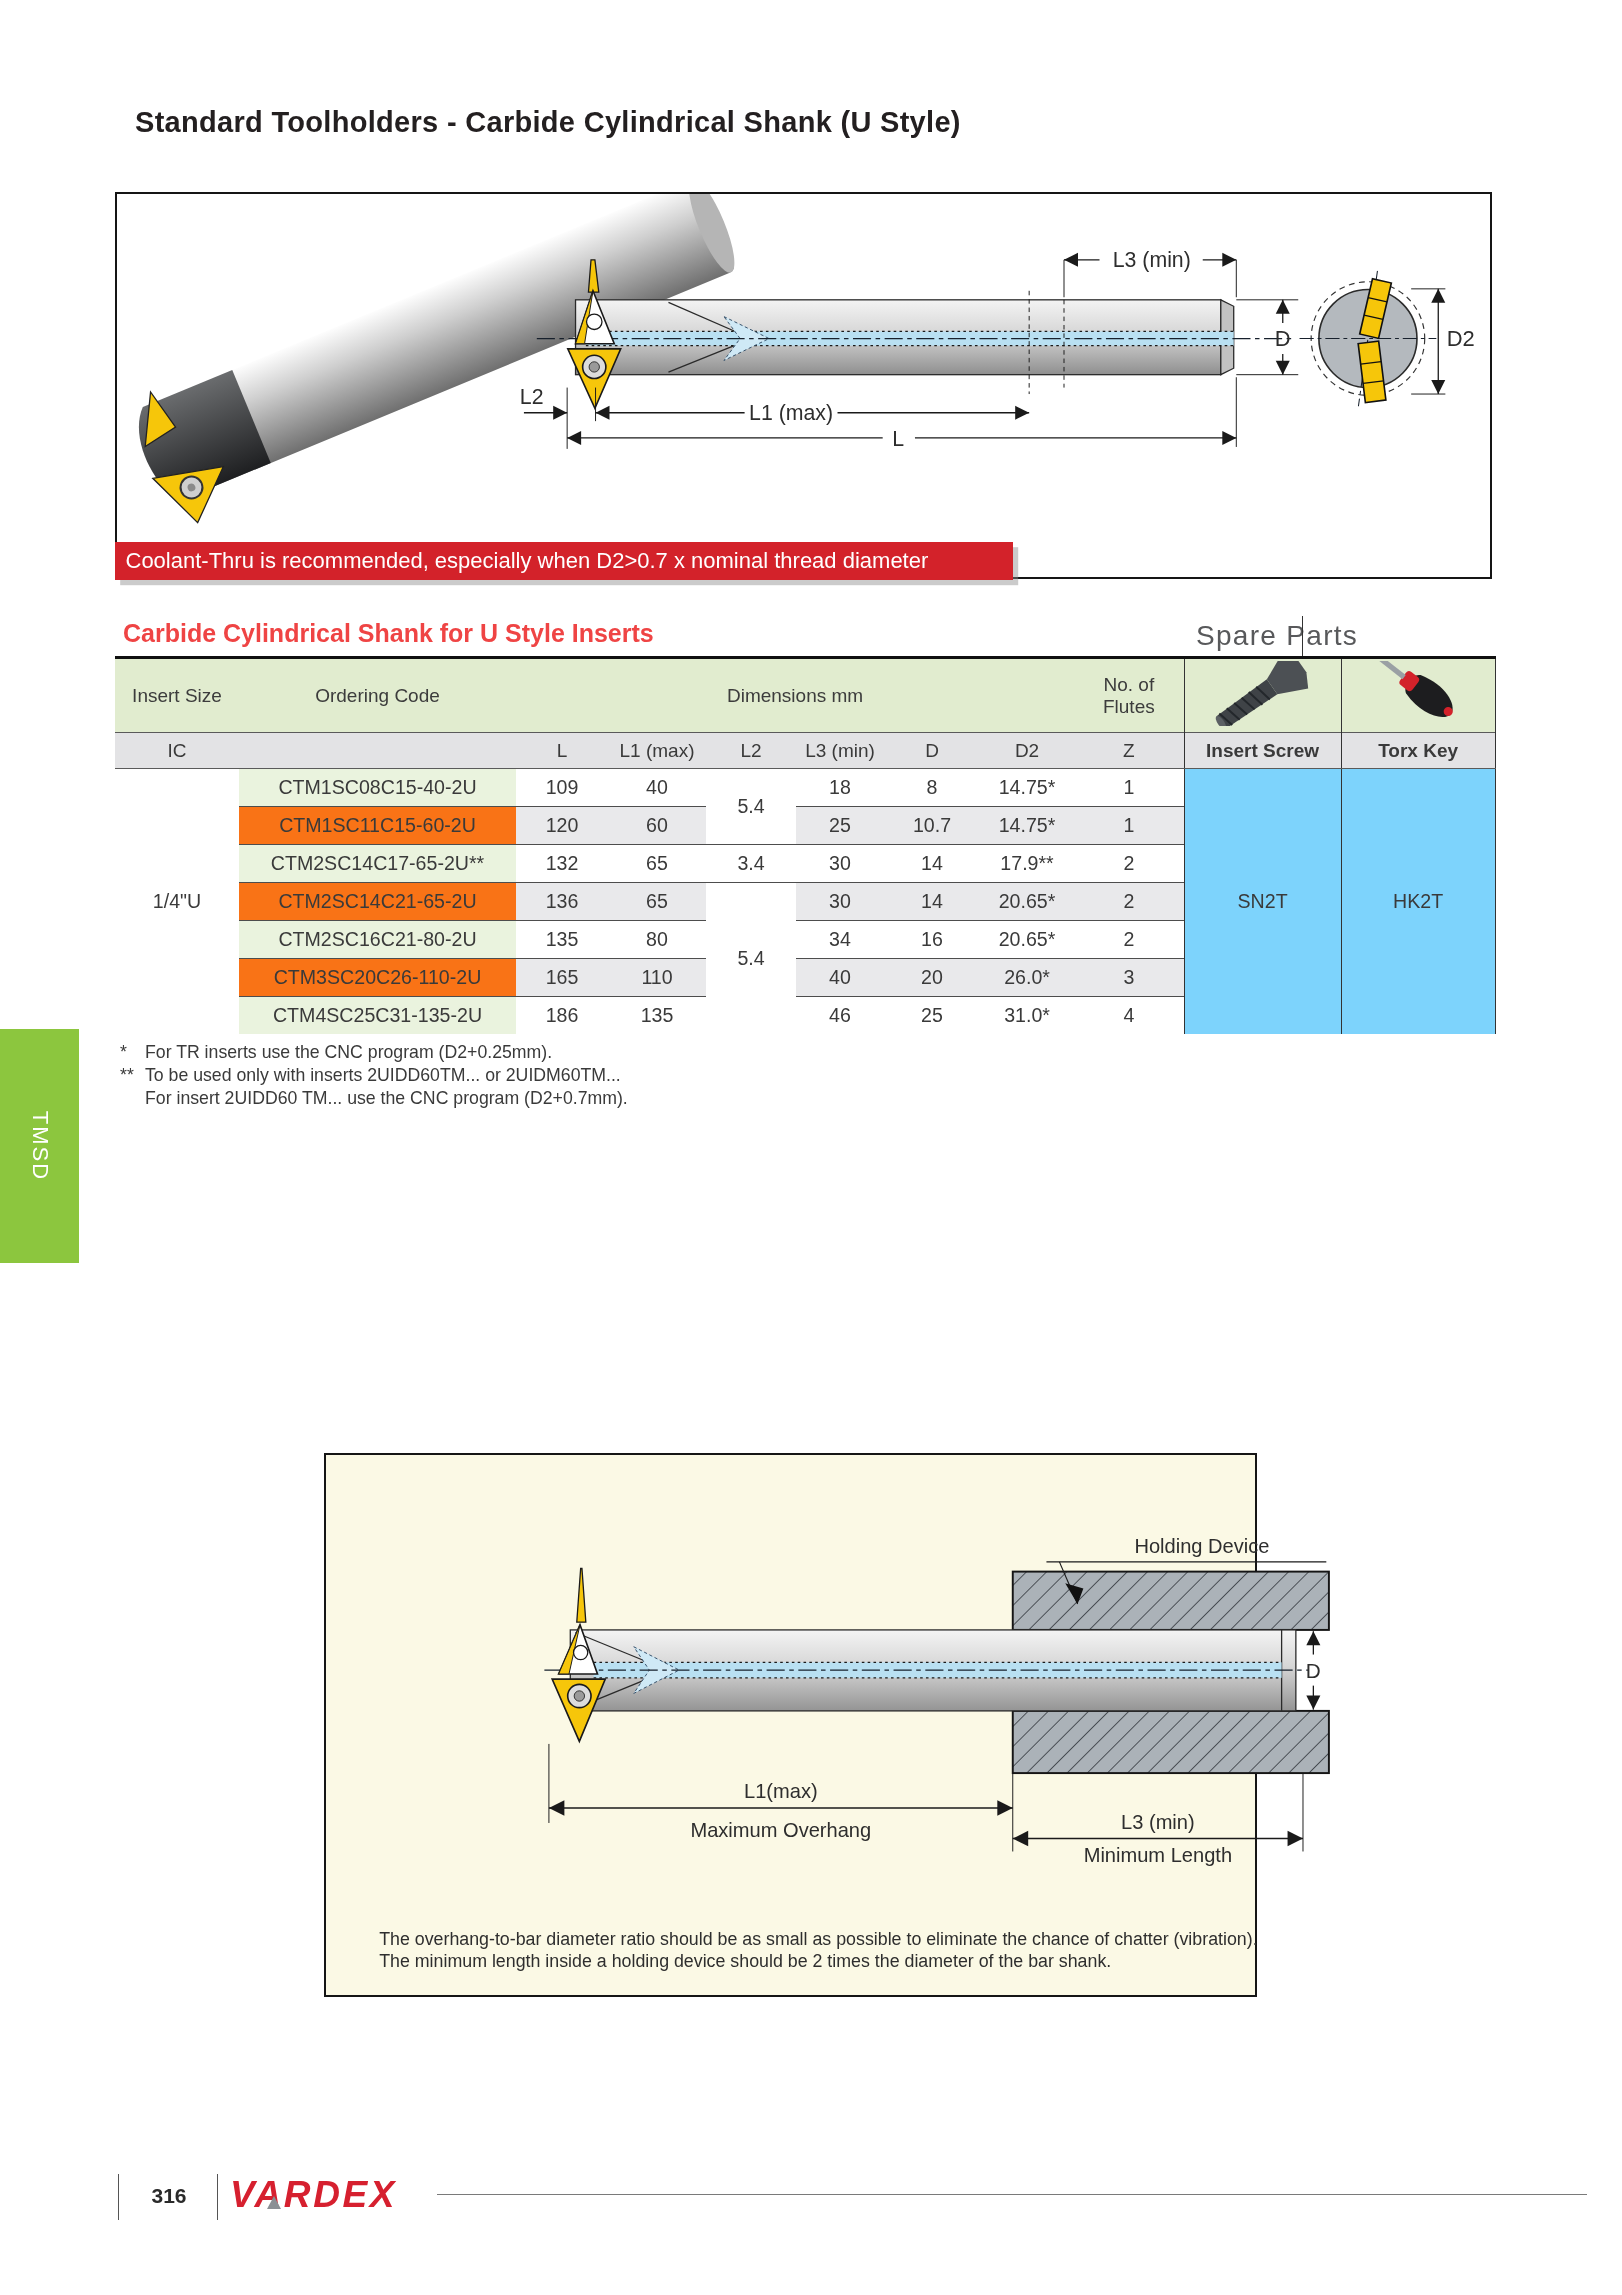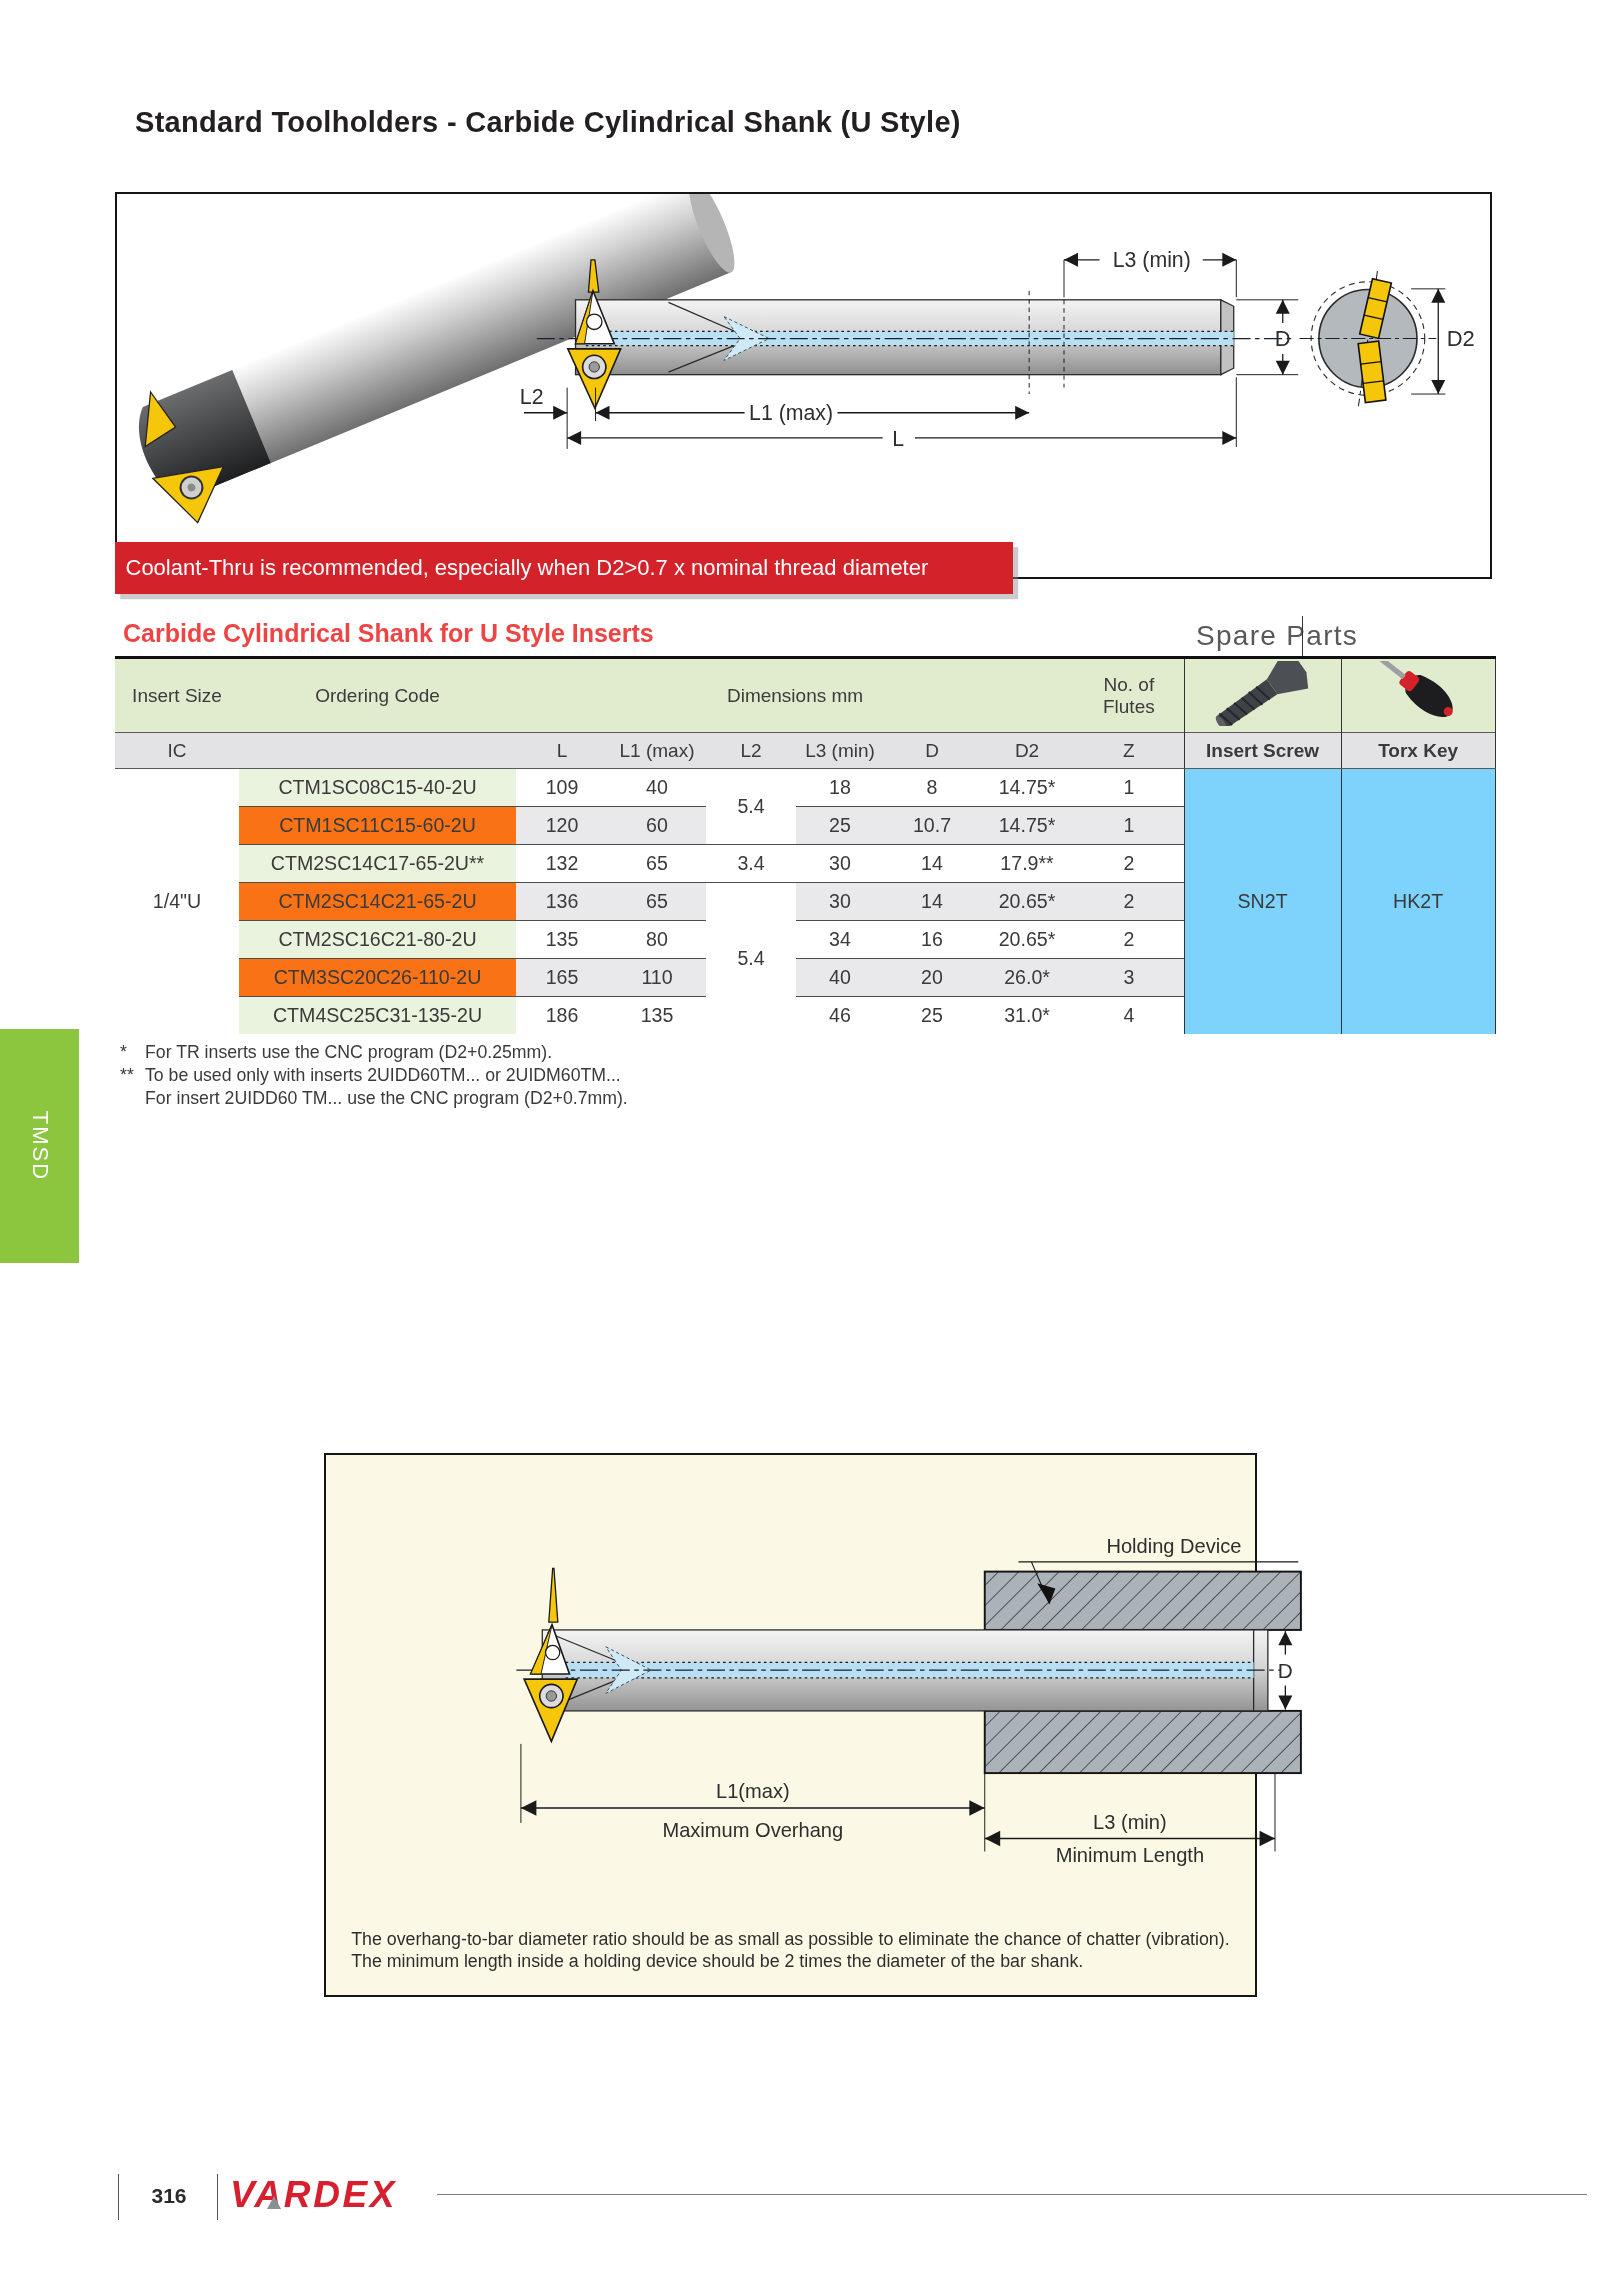--- a/index.html
+++ b/index.html
@@ -6,24 +6,24 @@
   body{width:1623px;height:2295px;position:relative;font-family:"Liberation Sans",sans-serif;color:#2e2e2e;}
   .abs{position:absolute;}
 
   
   .page-title{left:115px;top:106px;font-size:29px;font-weight:700;color:#231f20;letter-spacing:0.3px;margin-left:20px;}
   .table-title{left:123px;top:619px;font-size:25px;font-weight:600;color:#ef4444;}
   .spare-title{left:1196px;top:620px;font-size:28px;font-weight:400;color:#58595b;letter-spacing:1.3px;}
 
   
   .diagram-box{left:115px;top:192px;width:1377px;height:387px;border:2.6px solid #151515;box-sizing:border-box;background:#ffffff;}
-  .banner{left:115px;top:542px;width:898px;height:52px;background:#d3222a;color:#ffffff;
+  .banner{left:115px;top:542px;width:898px;height:38px;background:#d3222a;color:#ffffff;
           font-size:22px;display:flex;align-items:center;padding-left:10.5px;box-sizing:border-box;
           box-shadow:5.2px 5.2px 0 rgba(140,140,140,.45);}
-  .bottom-box{left:324px;top:1453px;width:933px;height:544px;border:2.6px solid #151515;box-sizing:border-box;background:#fbf9e5;}
+  .bottom-box{left:324px;top:1453px;width:933px;height:544px;border:2.6px solid #151515;box-sizing:border-box;background:#fbf9e5;padding-left:28px;}
 
   
   table.main{position:absolute;left:115px;top:656px;width:1380px;border-collapse:collapse;table-layout:fixed;
              font-size:19.6px;color:#3a3a3a;}
   table.main td{text-align:center;vertical-align:middle;padding:0;}
   tr.hdr td{height:73px;background:#e1eccf;font-size:19px;color:#3c3c3c;border-top:3.3px solid #101010;}
   tr.sub td{height:35px;background:#e3e3e5;border-top:1.3px solid #5a5a5a;border-bottom:1.3px solid #5a5a5a;font-size:19px;margin-left:40px;}
   tr.body td{height:37px;}
   tr.body + tr.body td{border-top:1.3px solid #4d4d4d;}
   td.code-a{background:#eaf3de;}

